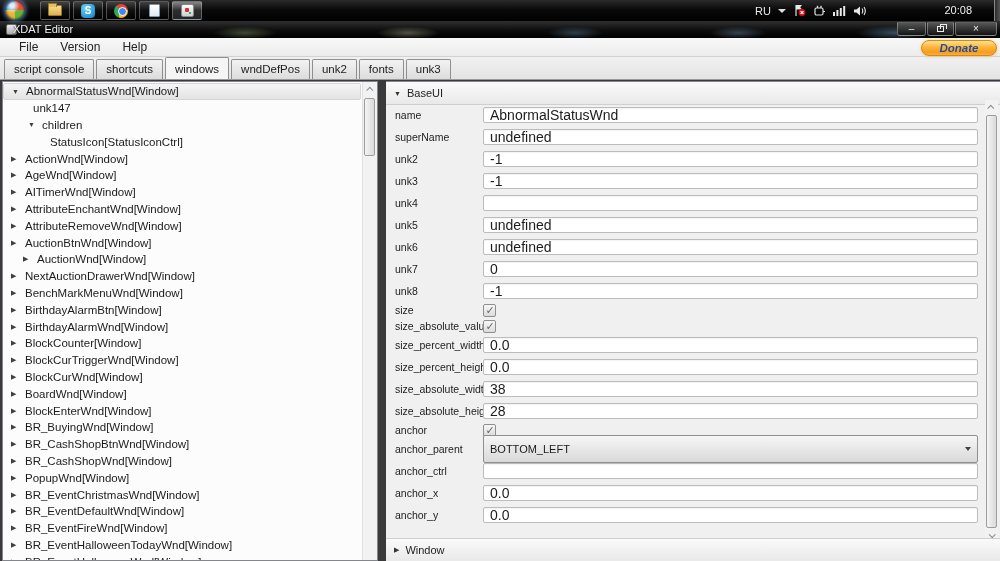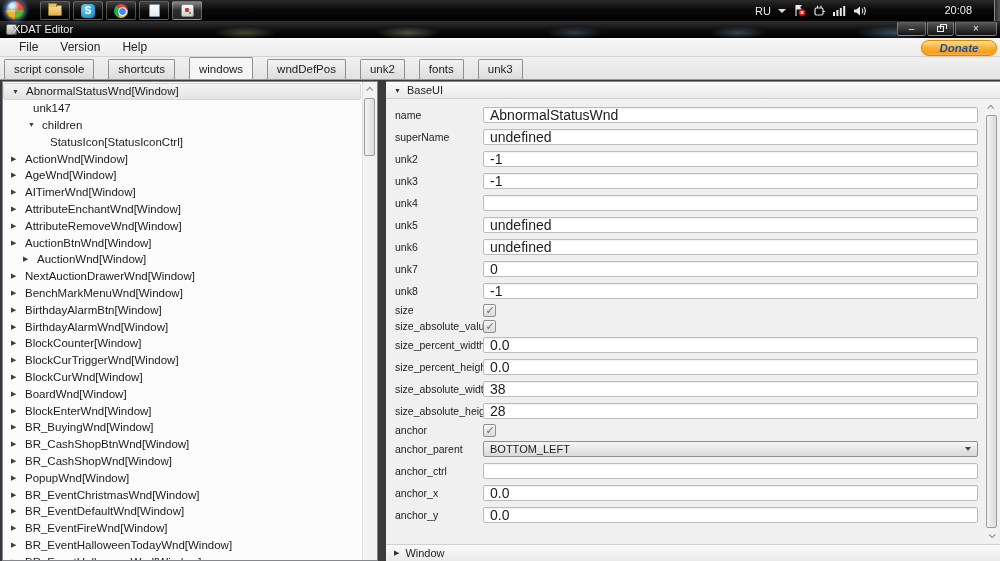--- a/index.html
+++ b/index.html
@@ -60,21 +60,21 @@
   .donate { position:absolute; right:3px; top:40px; width:76px; height:16px; border-radius:9px;
     background:linear-gradient(#ffe191, #fcb43a 45%, #f69d20 80%, #f8ae45); border:1px solid #d8880e;
     color:#1d4f9e; font-size:11.5px; font-weight:bold; font-style:italic; text-align:center; line-height:14px; cursor:pointer;
     box-shadow:0 0 0 2px rgba(255,235,190,.55), 0 1px 2px rgba(0,0,0,.25); z-index:21; }
 
   
   .tabstrip { position:absolute; left:0; top:57px; width:1000px; height:23px;
     background:linear-gradient(#f1f1f1,#e3e3e3); border-bottom:1px solid #9a9a9a; z-index:15; }
   .tabs { position:absolute; left:4px; bottom:0; display:flex; align-items:flex-end; }
   .tab { font-size:11.5px; color:#222; padding:3px 9px 0; border:1px solid #8f8f8f; border-bottom:none;
-    background:linear-gradient(#f3f3f3,#dcdcdc); border-radius:2px 2px 0 0; margin-right:14px; cursor:pointer; height:20px; }
+    background:linear-gradient(#f3f3f3,#dcdcdc); border-radius:2px 2px 0 0; margin-right:2px; cursor:pointer; height:20px; }
   .tab.active { background:#f5f5f5; height:22px; padding-top:5px; position:relative; z-index:2; }
 
   
   .tree-panel { position:absolute; left:2px; top:81px; width:376px; height:480px;
     background:#fcfcfc; border:1px solid #82878f; overflow:hidden; }
   .tree-rows { position:absolute; left:0; top:1px; right:16px; }
   .tree-row { height:16.8px; display:flex; align-items:center; white-space:nowrap; cursor:pointer; }
   .tree-row.selected { background:linear-gradient(#f5f5f5,#e3e3e3); border:1px solid #d5d5d5; border-radius:2px; }
   .tree-arrow { display:inline-block; font-size:7px; color:#404040; flex:none; }
   .tree-label { font-size:11.5px; color:#1c1c1c; }
@@ -82,36 +82,36 @@
   .scroll-up, .scroll-down { position:absolute; left:0; width:100%; height:15px; display:flex; align-items:center; justify-content:center; cursor:pointer; }
   .scroll-up { top:0; } .scroll-down { bottom:0; }
   .chev { width:5px; height:5px; border-left:1px solid #8b8b8b; border-top:1px solid #8b8b8b; }
   .chev.up { transform:rotate(45deg) translateY(1px); }
   .chev.down { transform:rotate(225deg) translateY(1px); }
   .tree-thumb { position:absolute; left:1px; right:2px; top:16px; height:58px;
     background:linear-gradient(90deg,#f4f4f4,#dadada); border:1px solid #9d9d9d; border-radius:2px; cursor:pointer; }
 
   
   .inspector { position:absolute; left:386px; top:81px; width:614px; height:480px; background:#f0f0f0; border-top:1px solid #82878f; overflow:hidden; }
-  .sec-header { height:17px; background:linear-gradient(#fafafa,#e9e9e9); display:flex; align-items:center; gap:6px; padding-left:8px;
+  .sec-header { height:23px; background:linear-gradient(#fafafa,#e9e9e9); display:flex; align-items:center; gap:6px; padding-left:8px;
     font-size:11px; color:#222; cursor:pointer; }
   .sec-header.top { border-bottom:1px solid #cfcfcf; }
   .sec-header.bottom { position:absolute; left:0; bottom:0; right:0; border-top:1px solid #cfcfcf; }
   .sec-arrow { font-size:7px; color:#333; }
   .fields { position:absolute; left:0; top:18px; right:16px; bottom:17px; padding:4px 6px 0 9px; overflow:hidden; }
   .frow { display:flex; align-items:center; }
   .frow.t { height:22px; } .frow.c { height:16px; } .frow.s { height:22px; }
   .flabel { width:88px; flex:none; font-size:10.5px; color:#1c1c1c; white-space:nowrap; }
   .fctrl { flex:1; display:flex; align-items:center; }
   .tin { width:100%; height:16px; border:1px solid #bcbcbc; border-radius:2px; background:#fff; color:#1c1c1c;
     font-family:"Liberation Sans", sans-serif; font-size:14px; padding:0 6px; outline:none; box-shadow:inset 0 1px 1px rgba(0,0,0,.05); }
   .cb { width:13px; height:13px; border:1px solid #8f8f8f; border-radius:2px; background:linear-gradient(#f7f7f7,#dcdcdc);
     position:relative; cursor:pointer; flex:none; }
   .cb .mark { position:absolute; left:1.5px; top:-1px; font-size:11px; color:#5f6b70; }
-  .sel { width:100%; height:16px; border:1px solid #8f8f8f; border-radius:2px; background:linear-gradient(#f6f6f6,#d9d9d9);
+  .sel { width:100%; height:28px; border:1px solid #8f8f8f; border-radius:2px; background:linear-gradient(#f6f6f6,#d9d9d9);
     font-size:11px; color:#1c1c1c; display:flex; align-items:center; padding:0 6px; position:relative; cursor:pointer; }
   .sel .arr { position:absolute; right:6px; width:0; height:0; border-left:3.5px solid transparent; border-right:3.5px solid transparent; border-top:4px solid #444; }
   .insp-scroll { position:absolute; right:2px; top:18px; bottom:18px; width:13px; background:#f2f2f2; }
   .insp-thumb { position:absolute; left:1px; right:1px; top:15px; bottom:15px;
     background:linear-gradient(90deg,#f4f4f4,#dadada); border:1px solid #9d9d9d; border-radius:2px; cursor:pointer; }
 </style>
 </head>
 <body>
 
 <div class="taskbar">

